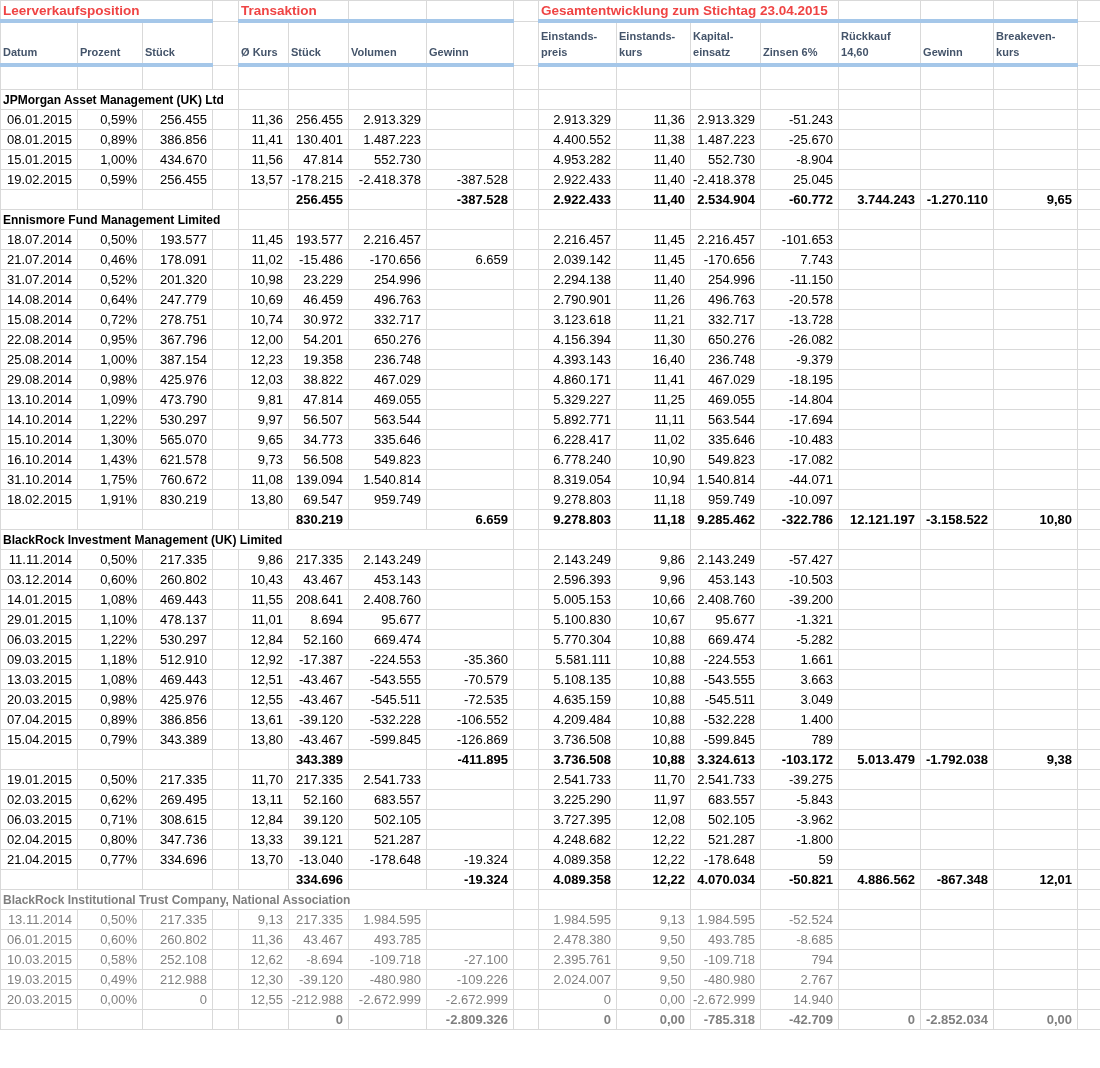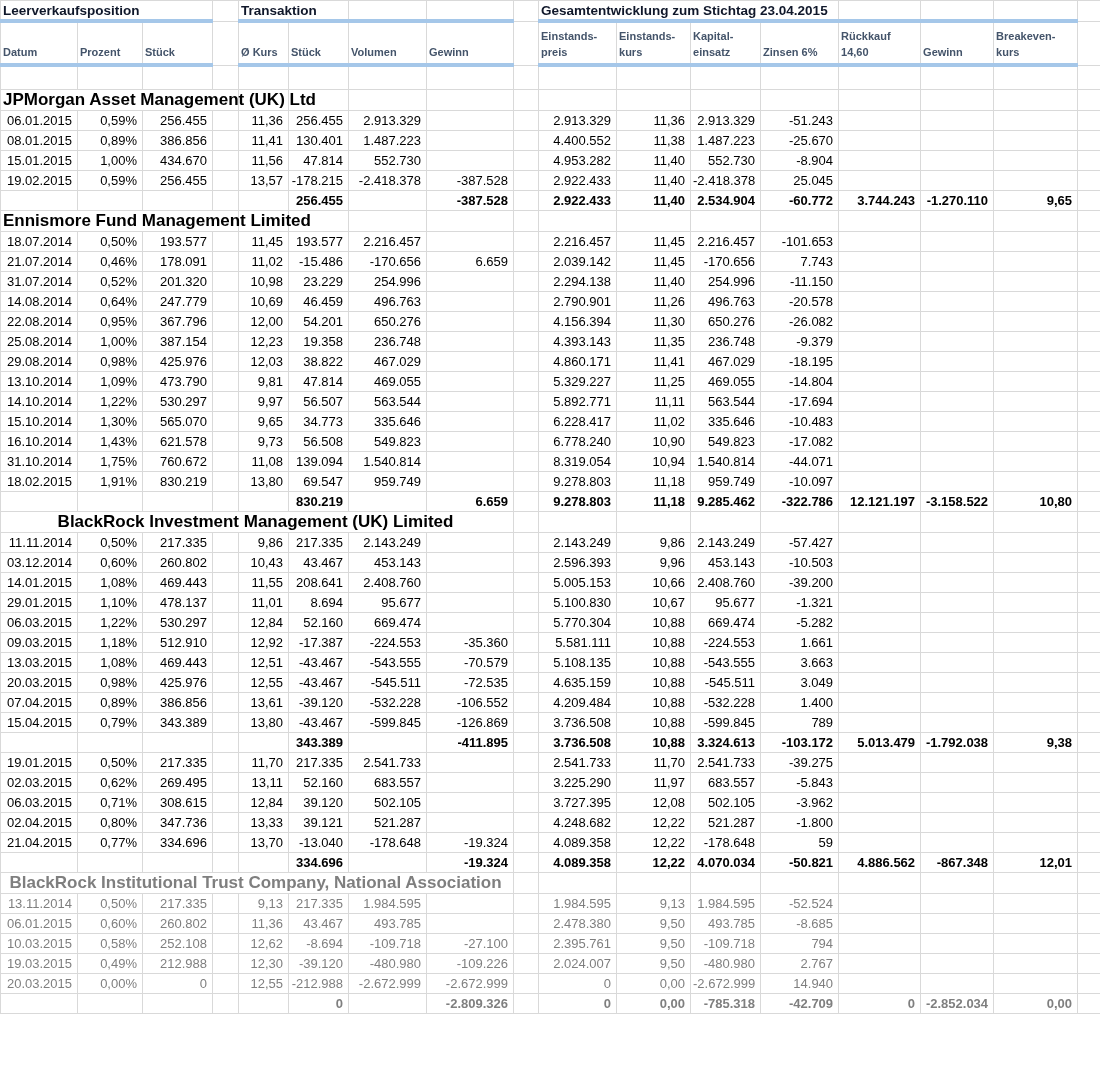--- a/index.html
+++ b/index.html
@@ -1,26 +1,26 @@
 <!DOCTYPE html>
 <html><head>
 <meta charset="utf-8">
 <style>
   html,body{margin:0;padding:0;background:#fff;}
   body{width:1100px;height:1068px;overflow:hidden;font-family:"Liberation Sans",sans-serif;}
   table.sheet{border-collapse:collapse;table-layout:fixed;width:1100px;}
   td{border:1px solid #D9D9D9;height:19px;padding:0 5px 0 2px;font-size:13px;
      text-align:right;white-space:nowrap;overflow:visible;color:#000;vertical-align:middle;}
-  tr.r1 td{height:18px;font-weight:bold;color:#0f172a;font-size:13.5px;}
+  tr.r1 td{height:18px;font-weight:bold;color:#ef4444;font-size:13.5px;}
   tr.r2 td{height:38px;vertical-align:bottom;font-weight:bold;color:#44546A;
            font-size:11px;white-space:pre-line;padding-bottom:2px;line-height:1.45;}
   tr.r3 td{height:22px;}
   td.blue{border-bottom:4px solid #A5C7E9;}
   td.left{text-align:left;}
-  td.sec{font-weight:bold;text-align:center;font-size:17px;}
+  td.sec{font-weight:bold;text-align:left;font-size:12px;}
   tr.total td{font-weight:bold;}
   tr.muted td{color:#7F7F7F;}
 </style>
 </head>
 <body>
 
 <div>
   <table class="sheet">
     <colgroup>
         <col style="width: 77px;">
@@ -295,20 +295,39 @@
           <td>2.790.901</td>
           <td>11,26</td>
           <td>496.763</td>
           <td>-20.578</td>
           <td></td>
           <td></td>
           <td></td>
           <td></td>
         </tr>
         <tr class="data">
+          <td>15.08.2014</td>
+          <td>0,72%</td>
+          <td>278.751</td>
+          <td></td>
+          <td>10,74</td>
+          <td>30.972</td>
+          <td>332.717</td>
+          <td></td>
+          <td></td>
+          <td>3.123.618</td>
+          <td>11,21</td>
+          <td>332.717</td>
+          <td>-13.728</td>
+          <td></td>
+          <td></td>
+          <td></td>
+          <td></td>
+        </tr>
+        <tr class="data">
           <td>22.08.2014</td>
           <td>0,95%</td>
           <td>367.796</td>
           <td></td>
           <td>12,00</td>
           <td>54.201</td>
           <td>650.276</td>
           <td></td>
           <td></td>
           <td>4.156.394</td>
@@ -324,21 +343,21 @@
           <td>25.08.2014</td>
           <td>1,00%</td>
           <td>387.154</td>
           <td></td>
           <td>12,23</td>
           <td>19.358</td>
           <td>236.748</td>
           <td></td>
           <td></td>
           <td>4.393.143</td>
-          <td>11,35</td>
+          <td>16,40</td>
           <td>236.748</td>
           <td>-9.379</td>
           <td></td>
           <td></td>
           <td></td>
           <td></td>
         </tr>
         <tr class="data">
           <td>29.08.2014</td>
           <td>0,98%</td>

